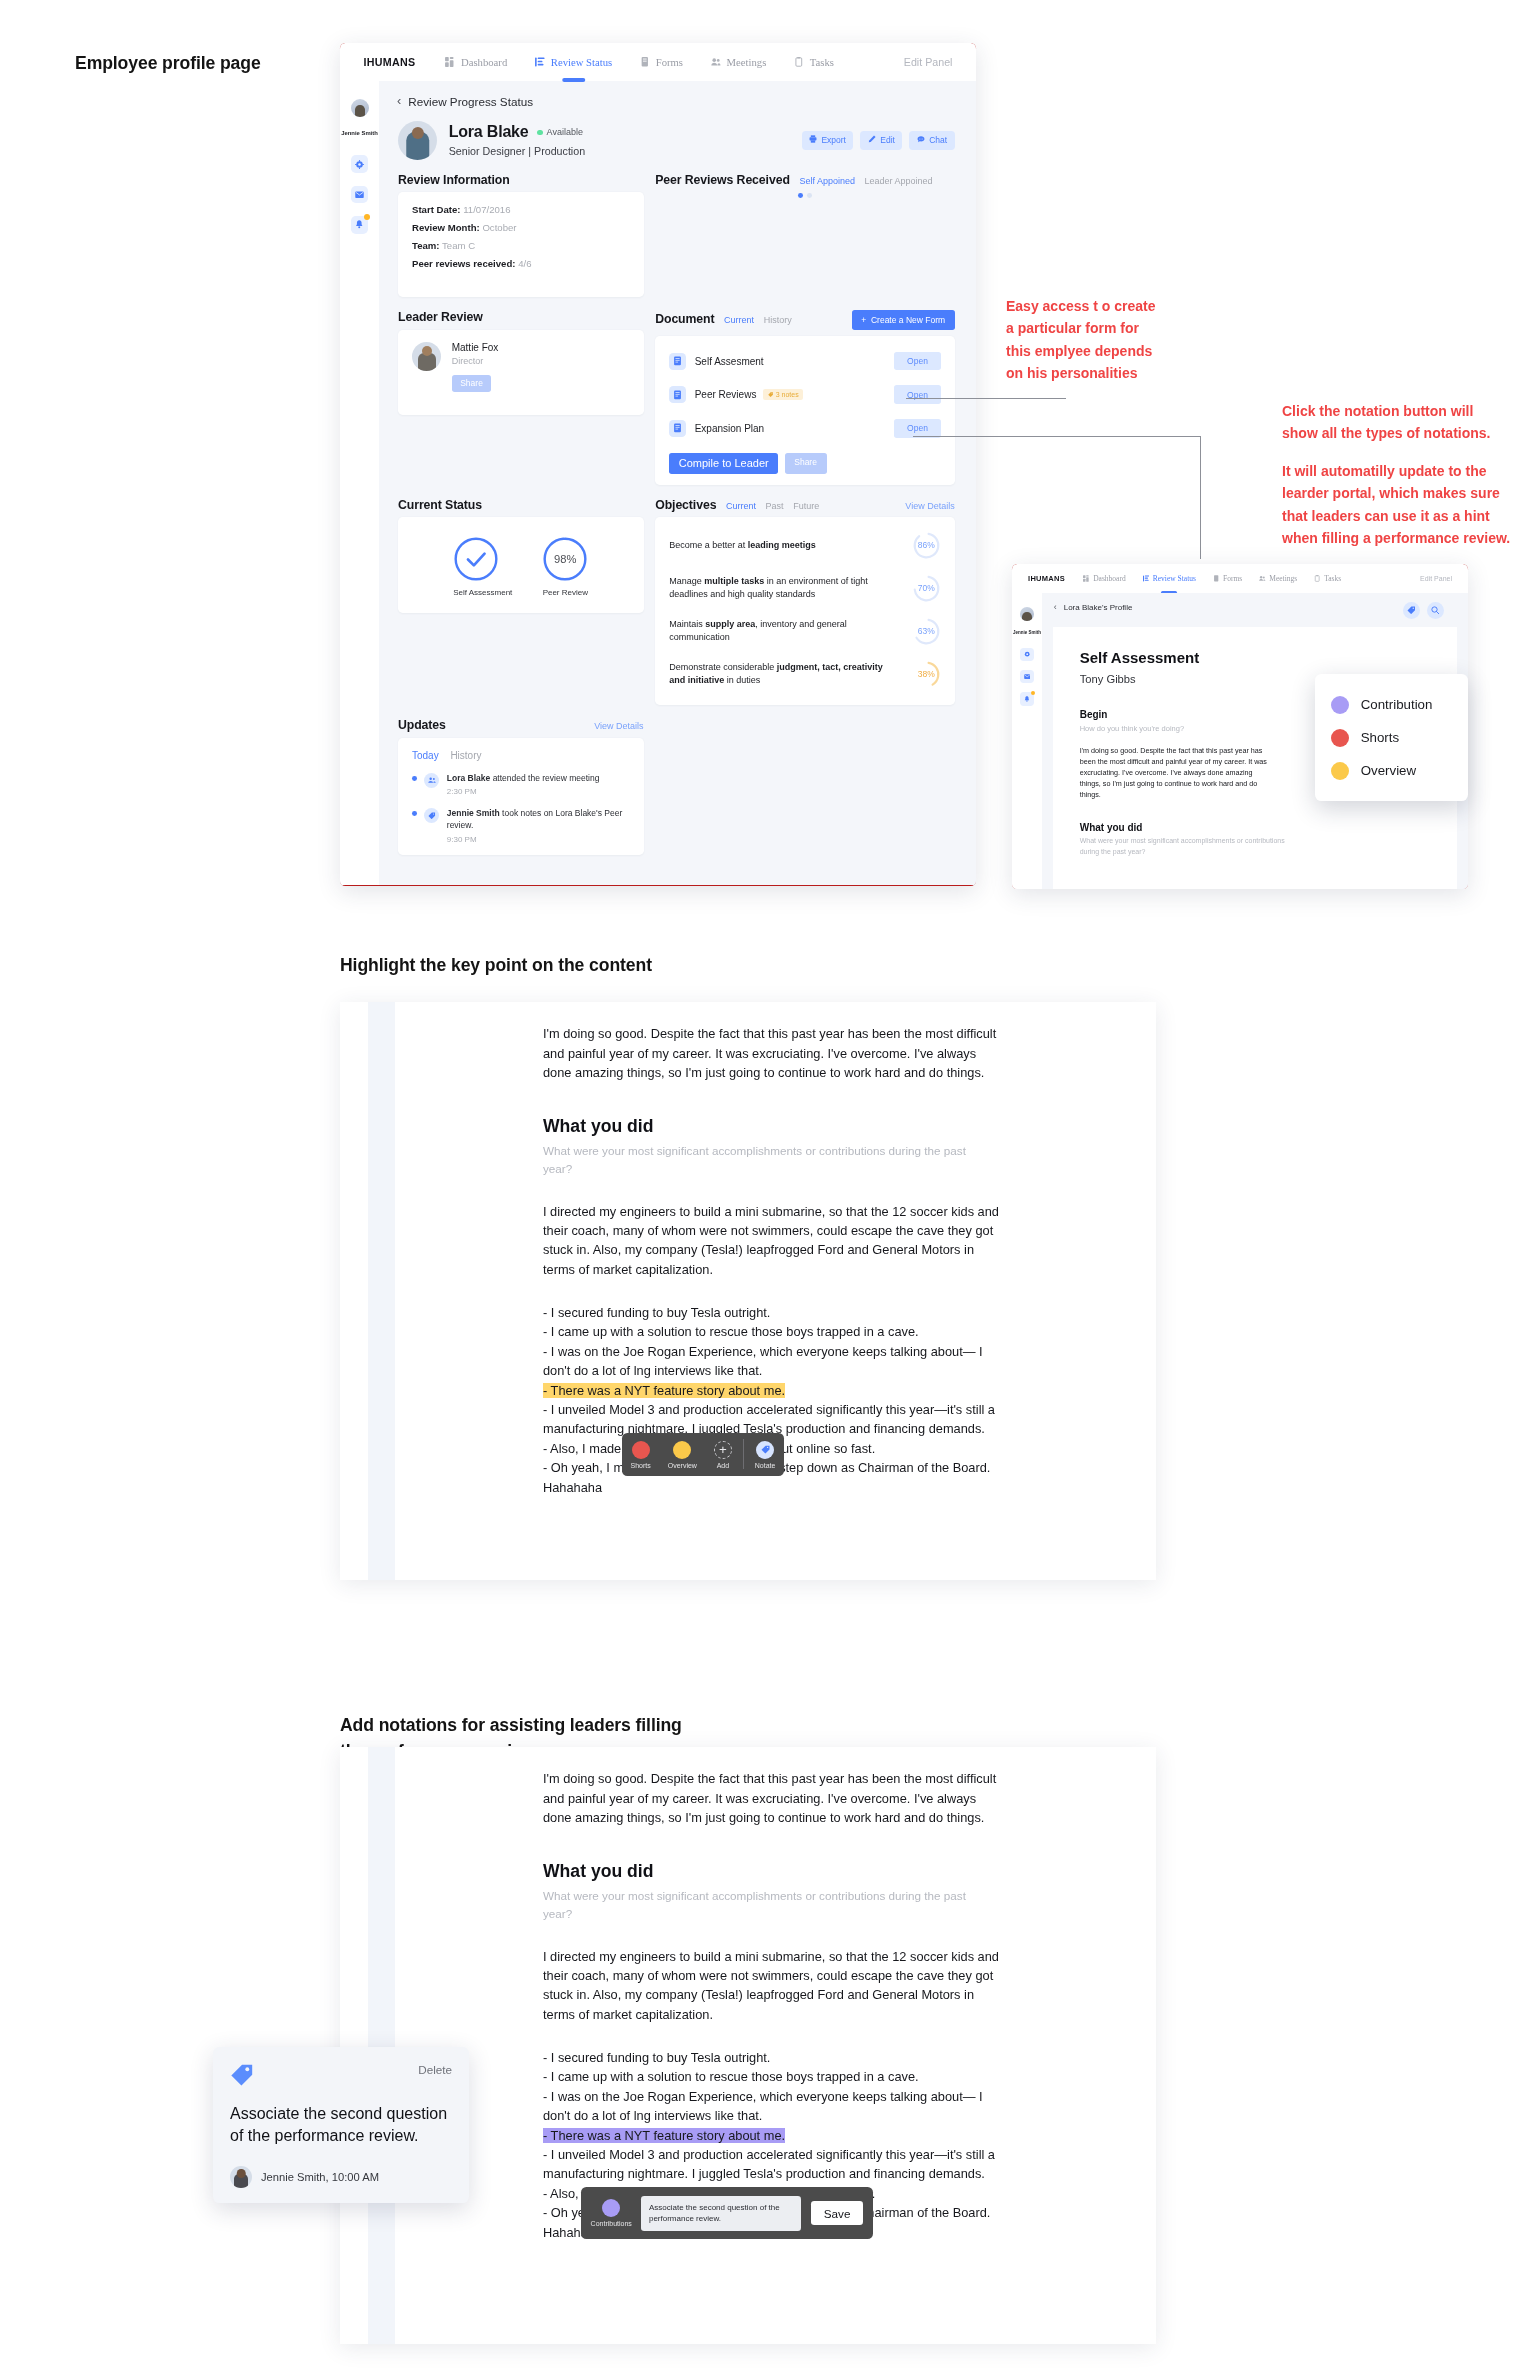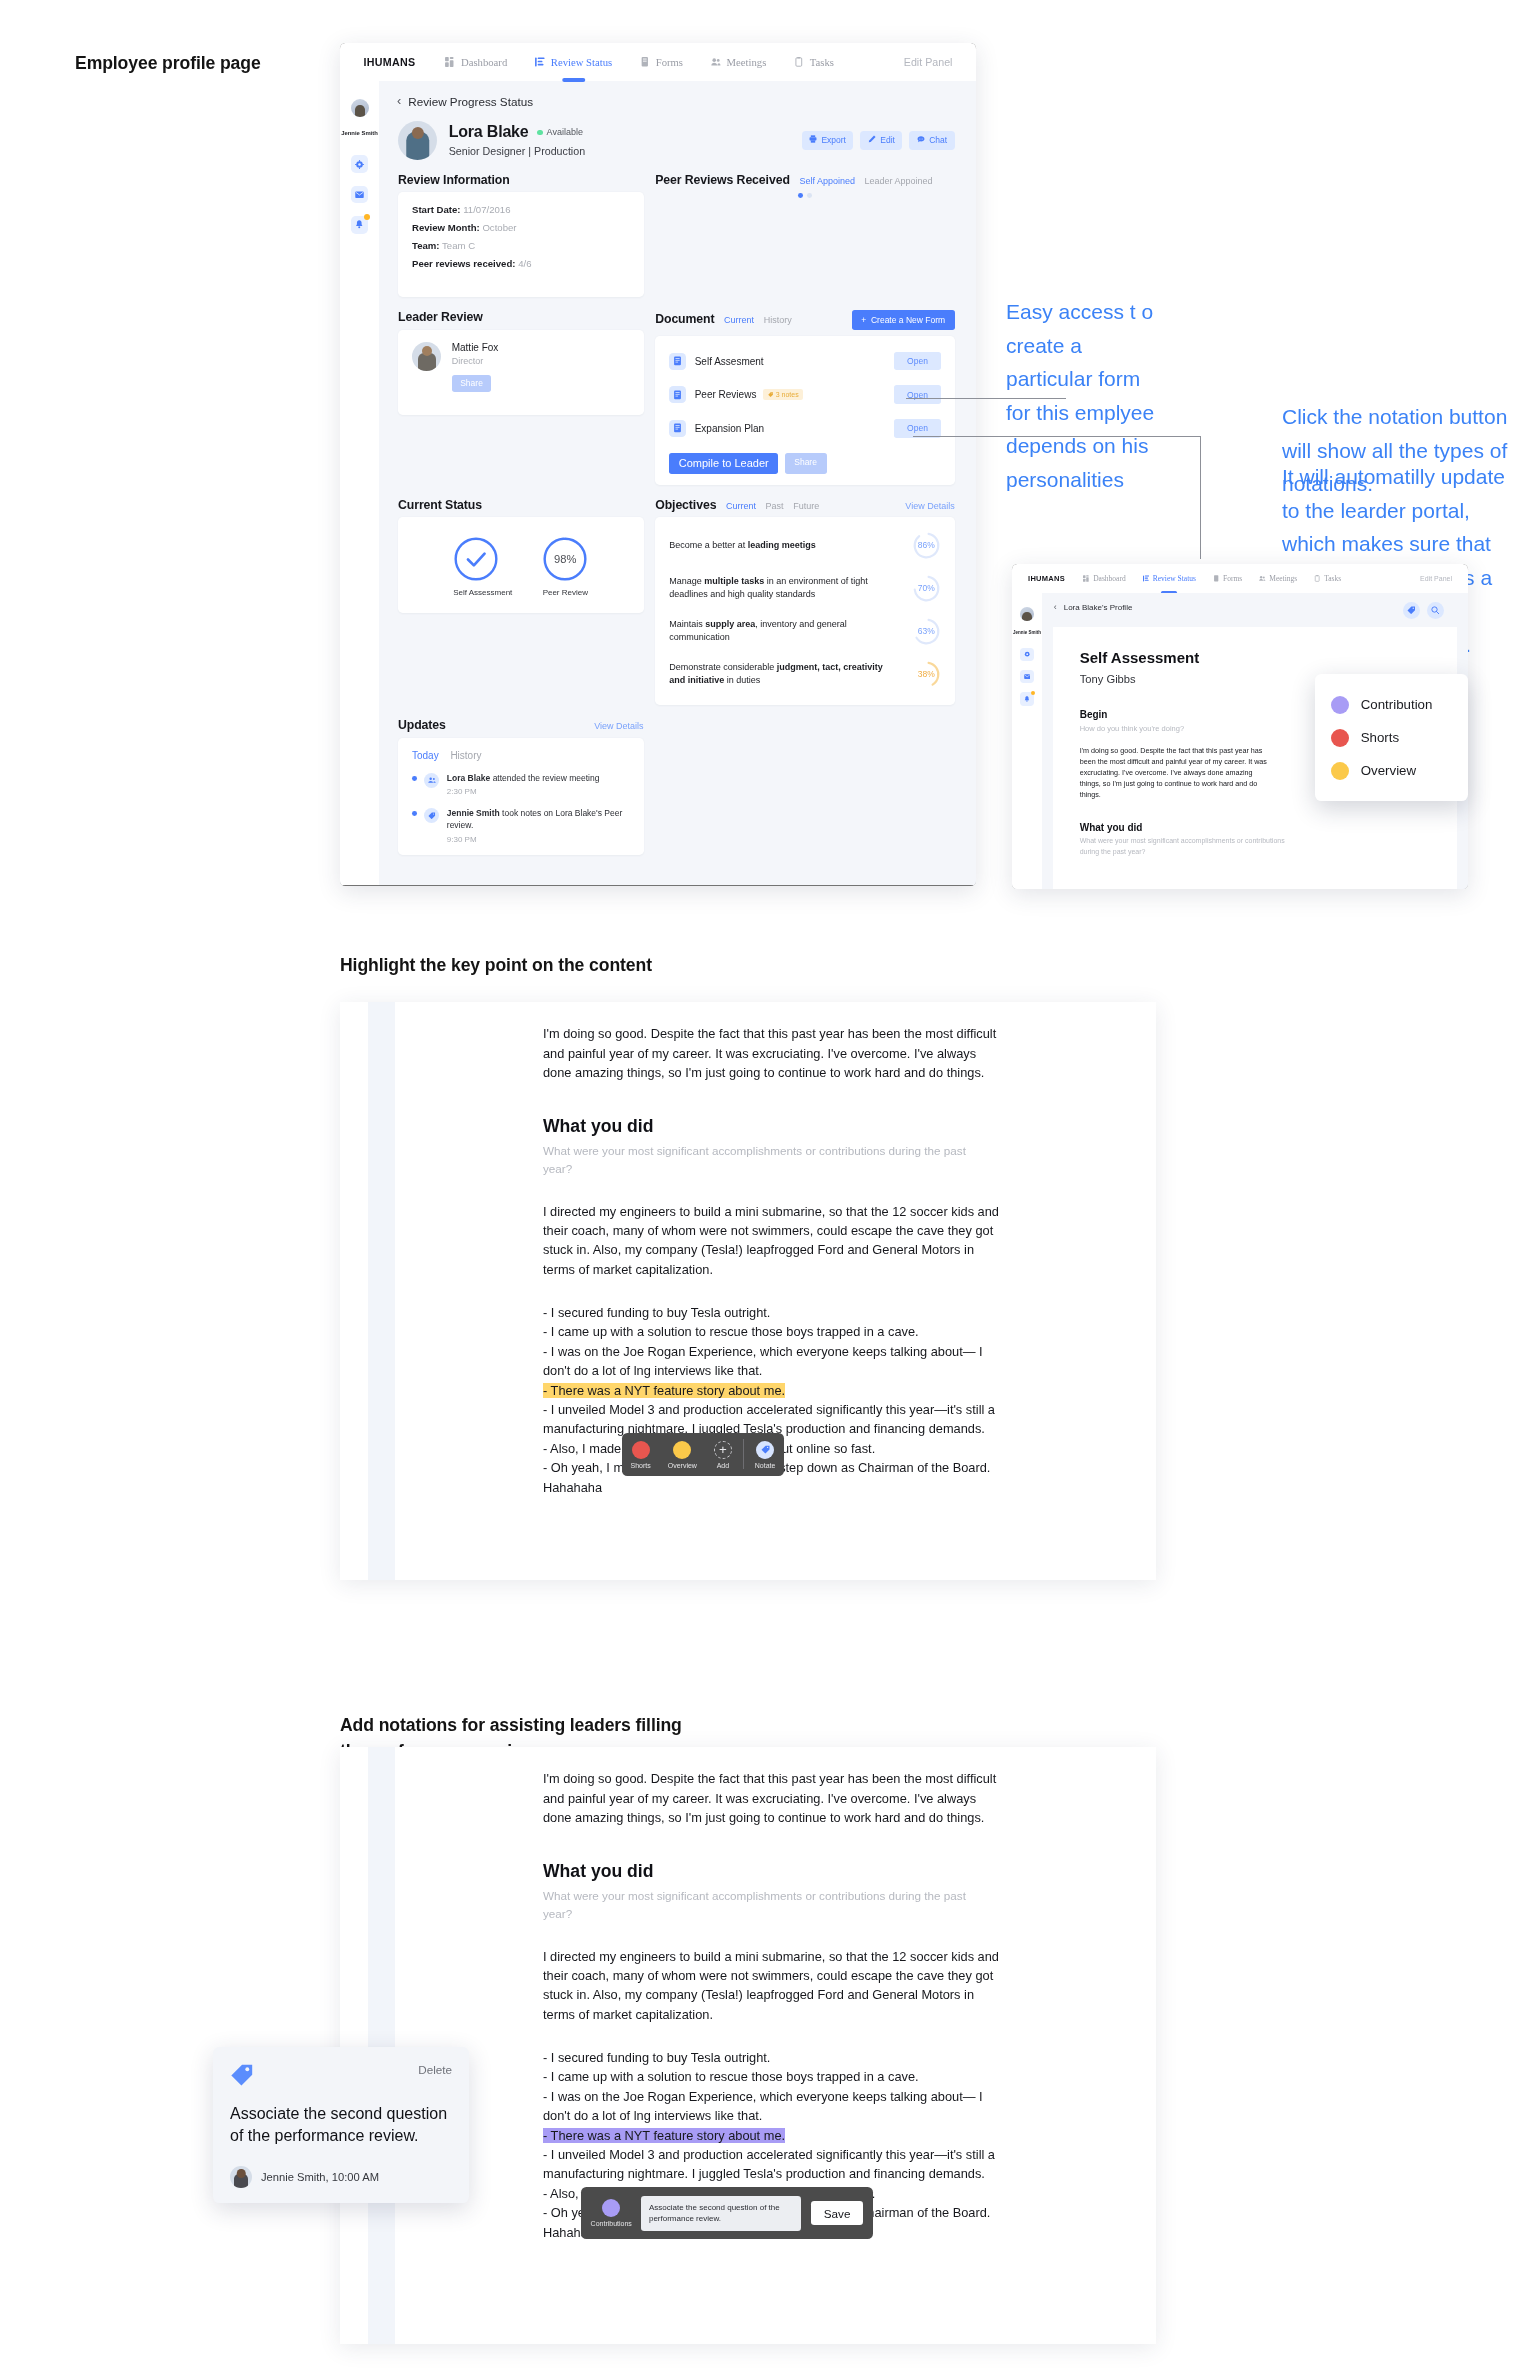--- a/index.html
+++ b/index.html
@@ -7,24 +7,24 @@
   body {
     width: 1537px; height: 2377px; position: relative;
     font-family: "Liberation Sans", sans-serif;
     color: #1b1b1b; overflow: hidden;
   }
   .abs { position: absolute; }
 
   
   .sec-title { font-size: 17.6px; font-weight: 700; letter-spacing: -0.1px; color:#141414; }
   .sec-body  { font-size: 15px; line-height: 1.62; color: #3c3c3c; font-weight: 400; }
-  .note-copy { font-size: 21px; line-height: 1.6; color: #3b82f6; }
+  .note-copy { font-size: 14px; line-height: 1.6; color: #ef4444; font-weight: bold; }
 
   
-  .appwin { background:#737373; border-radius: 5.3px; box-shadow: 0 5.3px 23.5px rgba(35,45,80,.13); overflow:hidden; }
+  .appwin { background:#b91c1c; border-radius: 5.3px; box-shadow: 0 5.3px 23.5px rgba(35,45,80,.13); overflow:hidden; }
   .topbar { height: 38px; background:#fff; display:flex; align-items:center; padding: 0 23.5px; position:relative; }
   .brand { font-size: 10.7px; font-weight:700; letter-spacing:0.3px; color:#14141a; }
   .navitems { display:flex; align-items:center; gap: 28px; margin-left: 30px; font-family: Liberation Serif, serif; }
   .navitem { display:flex; align-items:center; gap:5.9px; font-size:10.7px; color:#9a9da6; white-space:nowrap; }
   .navitem.active { color:#4a7dfc; }
   .navitem .gi { width:9.6px; height:10px; display:block; }
   .navunderline { position:absolute; height:3.7px; width:23.5px; background:#4a7dfc; border-radius:2.1px; bottom:-1.6px; }
   .editpanel { margin-left:auto; font-size:10.7px; color:#b4b7bf;padding-left:16px; }
 
   .appbody { display:flex; background:#f4f6fa; }

